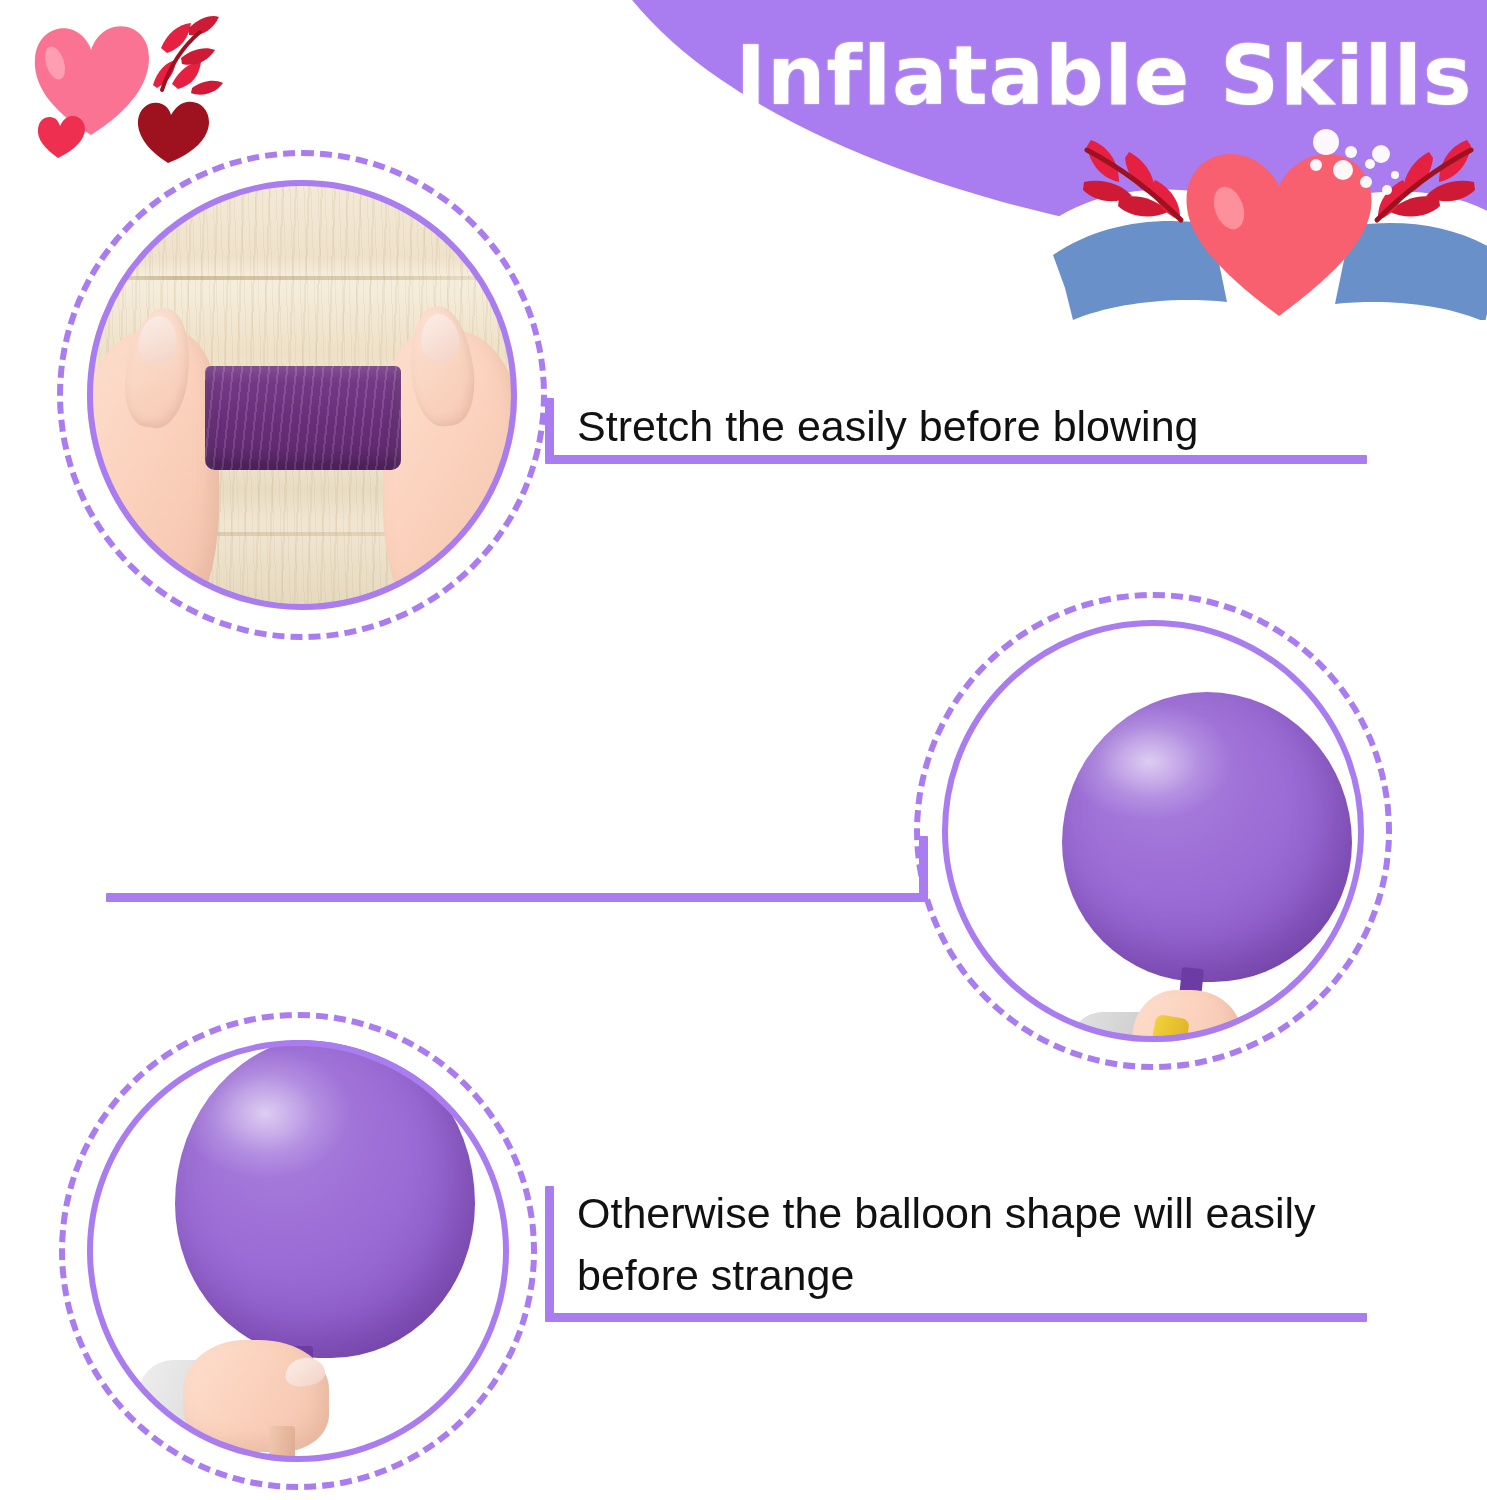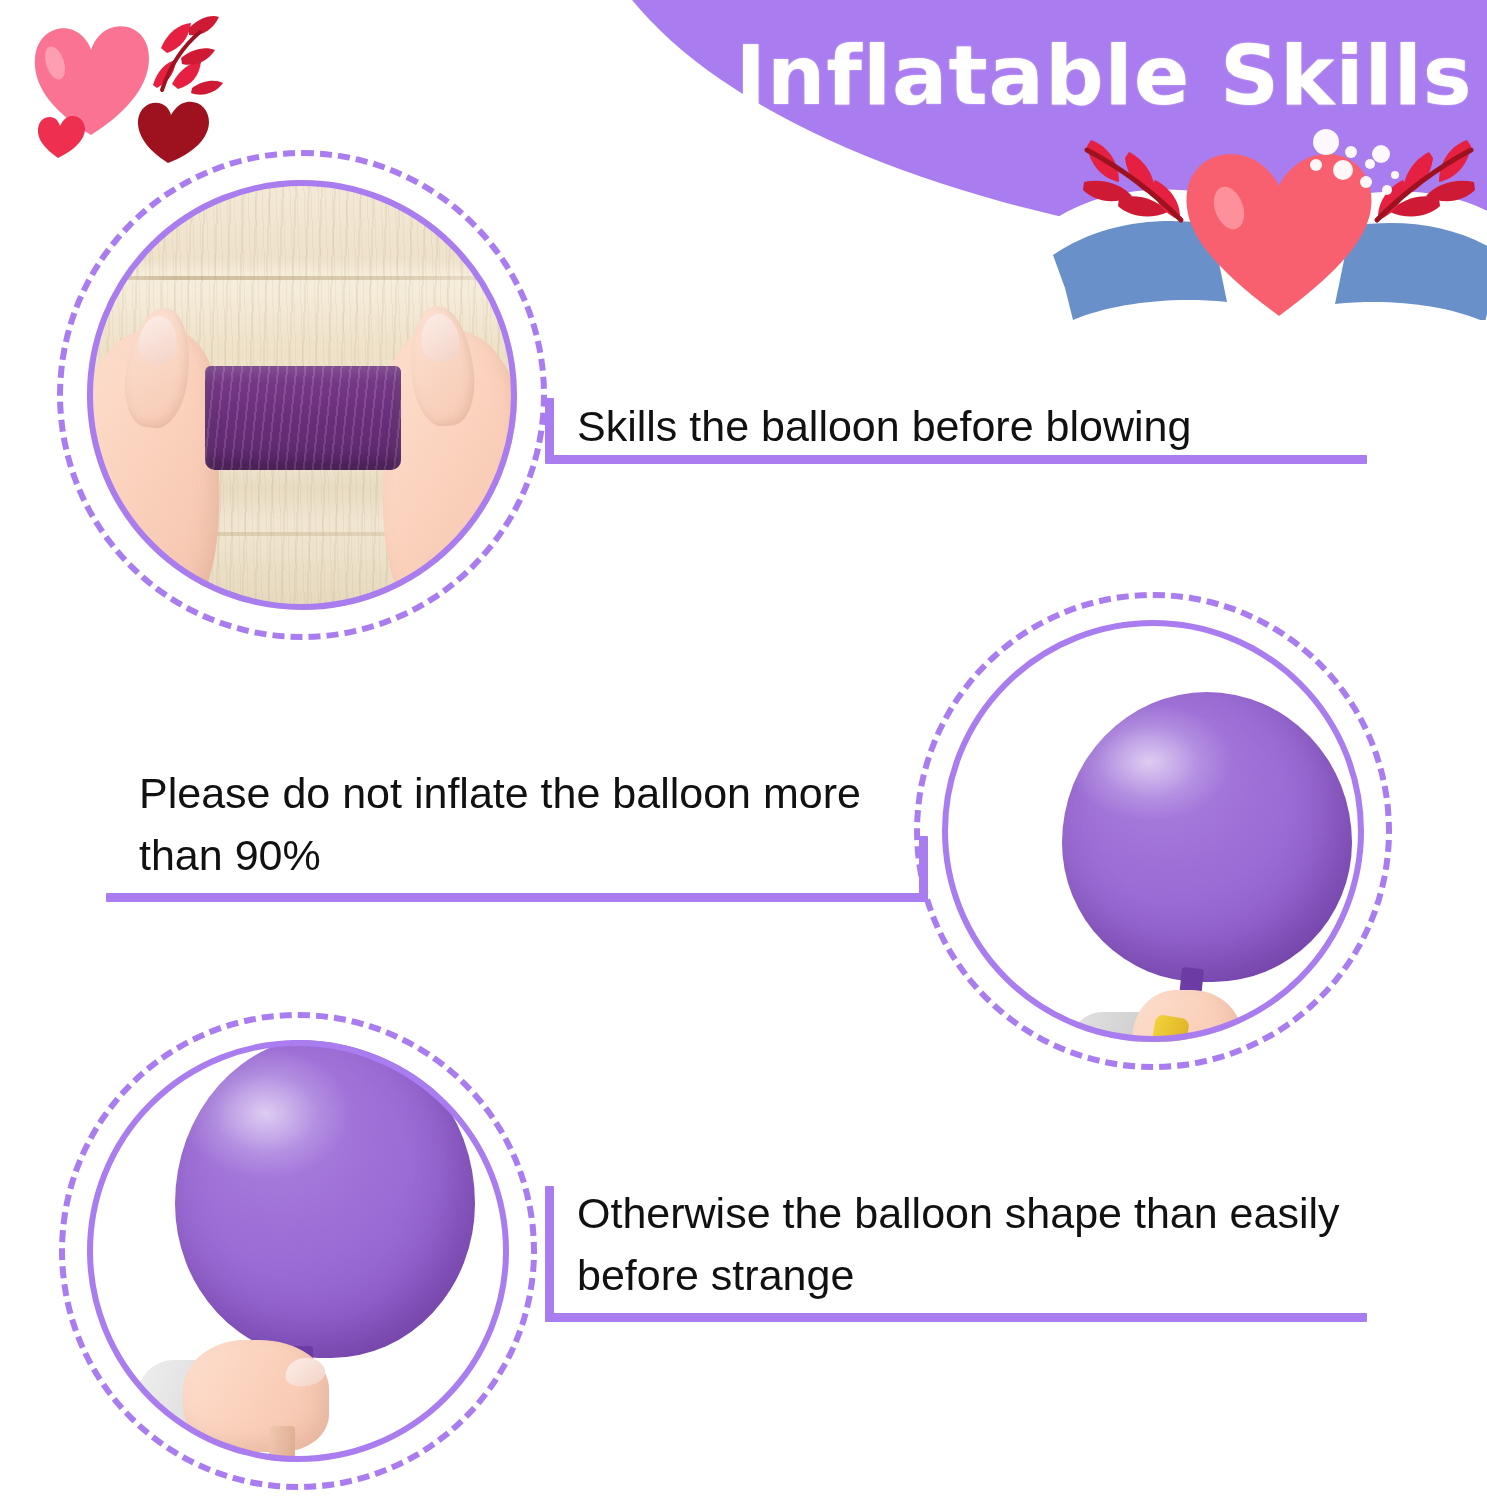--- a/index.html
+++ b/index.html
@@ -278,28 +278,24 @@
 
       <div class="hand" style="left:296px; top:150px; width:142px; height:290px; border-radius:34% 50% 42% 30% / 28% 40% 52% 40%;"></div>
       <div class="thumb" style="left:324px; top:126px; width:62px; height:120px; transform:rotate(-6deg);"></div>
       <div class="nail" style="left:334px; top:134px; width:38px; height:48px; transform:rotate(-5deg);"></div>
 
       <div class="latex-strip" style="left:118px; top:186px; width:196px; height:104px;"></div>
     </div>
     <div class="solid-ring"></div>
   </div>
 
-  <div class="caption" style="top:395px; left:548px; width:800px;">Skills the balloon before blowing</div>
+  <div class="caption" style="top:395px; left:548px; width:800px;">Stretch the easily before blowing</div>
   <div class="underline" style="top:455px; left:516px; width:822px;"></div>
   <div class="underline-tick" style="top:398px; left:516px; height:62px;"></div>
 
-  <div class="caption" style="top:762px; left:110px; width:790px;">
-    <div>Please do not inflate the balloon more</div>
-    <div>than 90%</div>
-  </div>
   <div class="underline" style="top:893px; left:77px; width:822px;"></div>
   <div class="underline-tick" style="top:836px; left:890px; height:62px;"></div>
 
   <div class="photo-wrap" id="photo2">
     <div class="dash-ring"></div>
     <div class="photo-clip">
       <div class="balloon" style="left:120px; top:72px; width:290px; height:290px;"></div>
       <div class="balloon-neck" style="left:238px; top:348px; width:22px; height:40px; transform:rotate(6deg);"></div>
       <div class="sleeve" style="left:128px; top:392px; width:112px; height:82px;"></div>
       <div class="hand" style="left:190px; top:370px; width:110px; height:110px; border-radius:40% 46% 34% 38% / 44% 42% 36% 40%;"></div>
@@ -316,19 +312,19 @@
       <div class="balloon-neck" style="left:206px; top:306px; width:20px; height:34px;"></div>
       <div class="sleeve" style="left:50px; top:320px; width:120px; height:100px; background:linear-gradient(110deg,#efefef,#cfcfcf);"></div>
       <div class="hand" style="left:96px; top:300px; width:146px; height:112px; border-radius:42% 48% 32% 40% / 46% 44% 34% 40%;"></div>
       <div class="nail" style="left:198px; top:318px; width:40px; height:28px; transform:rotate(-10deg);"></div>
       <div class="pump" style="left:182px; top:386px; width:26px; height:48px; background:linear-gradient(100deg,#f0c9b0,#dda98c); border-radius:4px;"></div>
     </div>
     <div class="solid-ring"></div>
   </div>
 
   <div class="caption" style="top:1182px; left:548px; width:810px;">
-    <div>Otherwise the balloon shape than easily</div>
+    <div>Otherwise the balloon shape will easily</div>
     <div>before strange</div>
   </div>
   <div class="underline" style="top:1313px; left:516px; width:822px;"></div>
   <div class="underline-tick" style="top:1186px; left:516px; height:132px;"></div>
 
 </div>
 
 </body></html>

